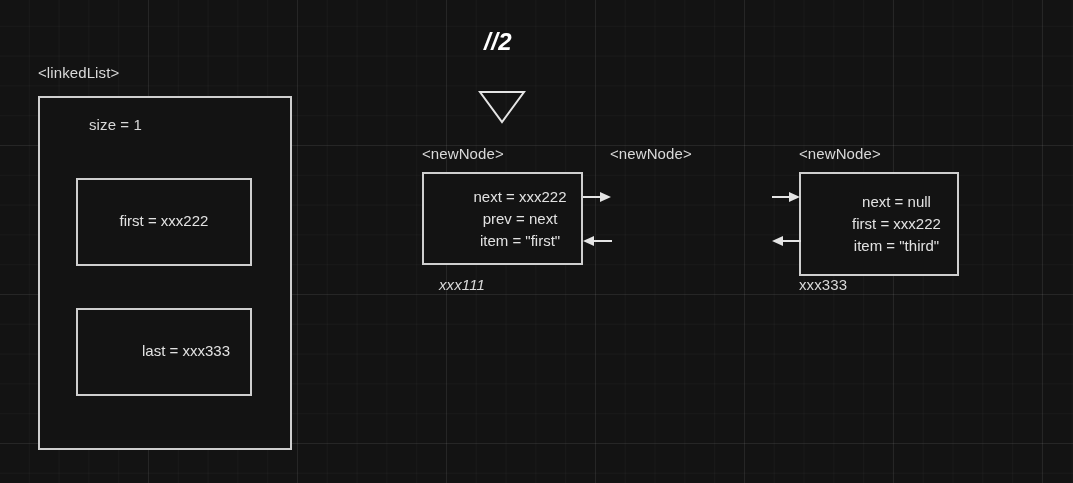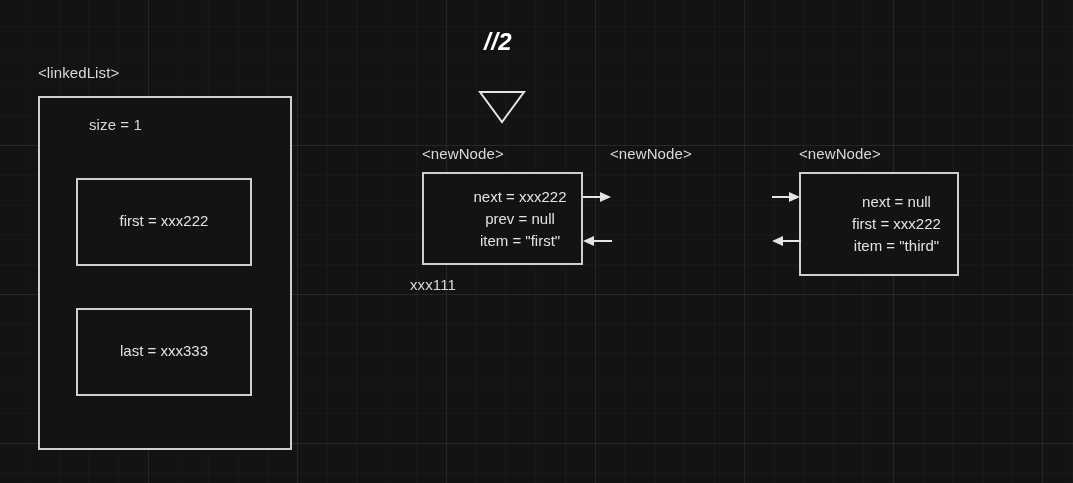--- a/index.html
+++ b/index.html
@@ -97,47 +97,48 @@
   <div class="lbl lbl-center" style="left:38px; top:64px; width:254px;">&lt;linkedList&gt;</div>
 
   <div class="box" style="left:38px; top:96px; width:254px; height:354px;">
 
     <div class="lbl" style="left:49px; top:18px;">size = 1</div>
 
     <div class="box" style="left:36px; top:80px; width:176px; height:88px;">
       <div class="centerbox-text" style="top:32px;">first = xxx222</div>
     </div>
 
-    <div class="box" style="left:36px; top:210px; width:176px; height:88px;">
+    <div class="box" style="left:36px; top:210px; width:176px; height:88px;padding-left:22px;">
       <div class="centerbox-text" style="top:32px;">last = xxx333</div>
     </div>
   </div>
 
   <div class="lbl lbl-center" style="left:422px; top:145px; width:161px;">&lt;newNode&gt;</div>
 
   <div class="node-box" style="left:422px; top:172px; width:161px; height:93px;">
     <div class="node-line">next = xxx222</div>
-    <div class="node-line">prev = null</div>
+    <div class="node-line">prev = next</div>
     <div class="node-line">item = "first"</div>
   </div>
 
-  <div class="lbl lbl-center" style="left:410px; top:276px; width:161px;">xxx111</div>
+  <div class="lbl lbl-center" style="left:439px; top:276px; width:161px;font-style:italic;">xxx111</div>
 
   <div class="lbl lbl-center" style="left:610px; top:145px; width:162px;">&lt;newNode&gt;</div>
 
 
 
   <div class="lbl lbl-center" style="left:799px; top:145px; width:160px;">&lt;newNode&gt;</div>
 
   <div class="node-box" style="left:799px; top:172px; width:160px; height:104px;">
     <div class="node-line">next = null</div>
     <div class="node-line">first = xxx222</div>
     <div class="node-line">item = "third"</div>
   </div>
 
+  <div class="lbl lbl-center" style="left:799px; top:276px; width:160px;">xxx333</div>
 
   <svg class="arrow-svg" style="left:583px; top:186px;" width="29" height="22">
     <line x1="0" y1="11" x2="21" y2="11" stroke="#e4e4e4" stroke-width="2"></line>
     <polygon points="28,11 17,6 17,16" fill="#e4e4e4"></polygon>
   </svg>
 
   <svg class="arrow-svg" style="left:583px; top:230px;" width="29" height="22">
     <line x1="8" y1="11" x2="29" y2="11" stroke="#e4e4e4" stroke-width="2"></line>
     <polygon points="0,11 11,6 11,16" fill="#e4e4e4"></polygon>
   </svg>

